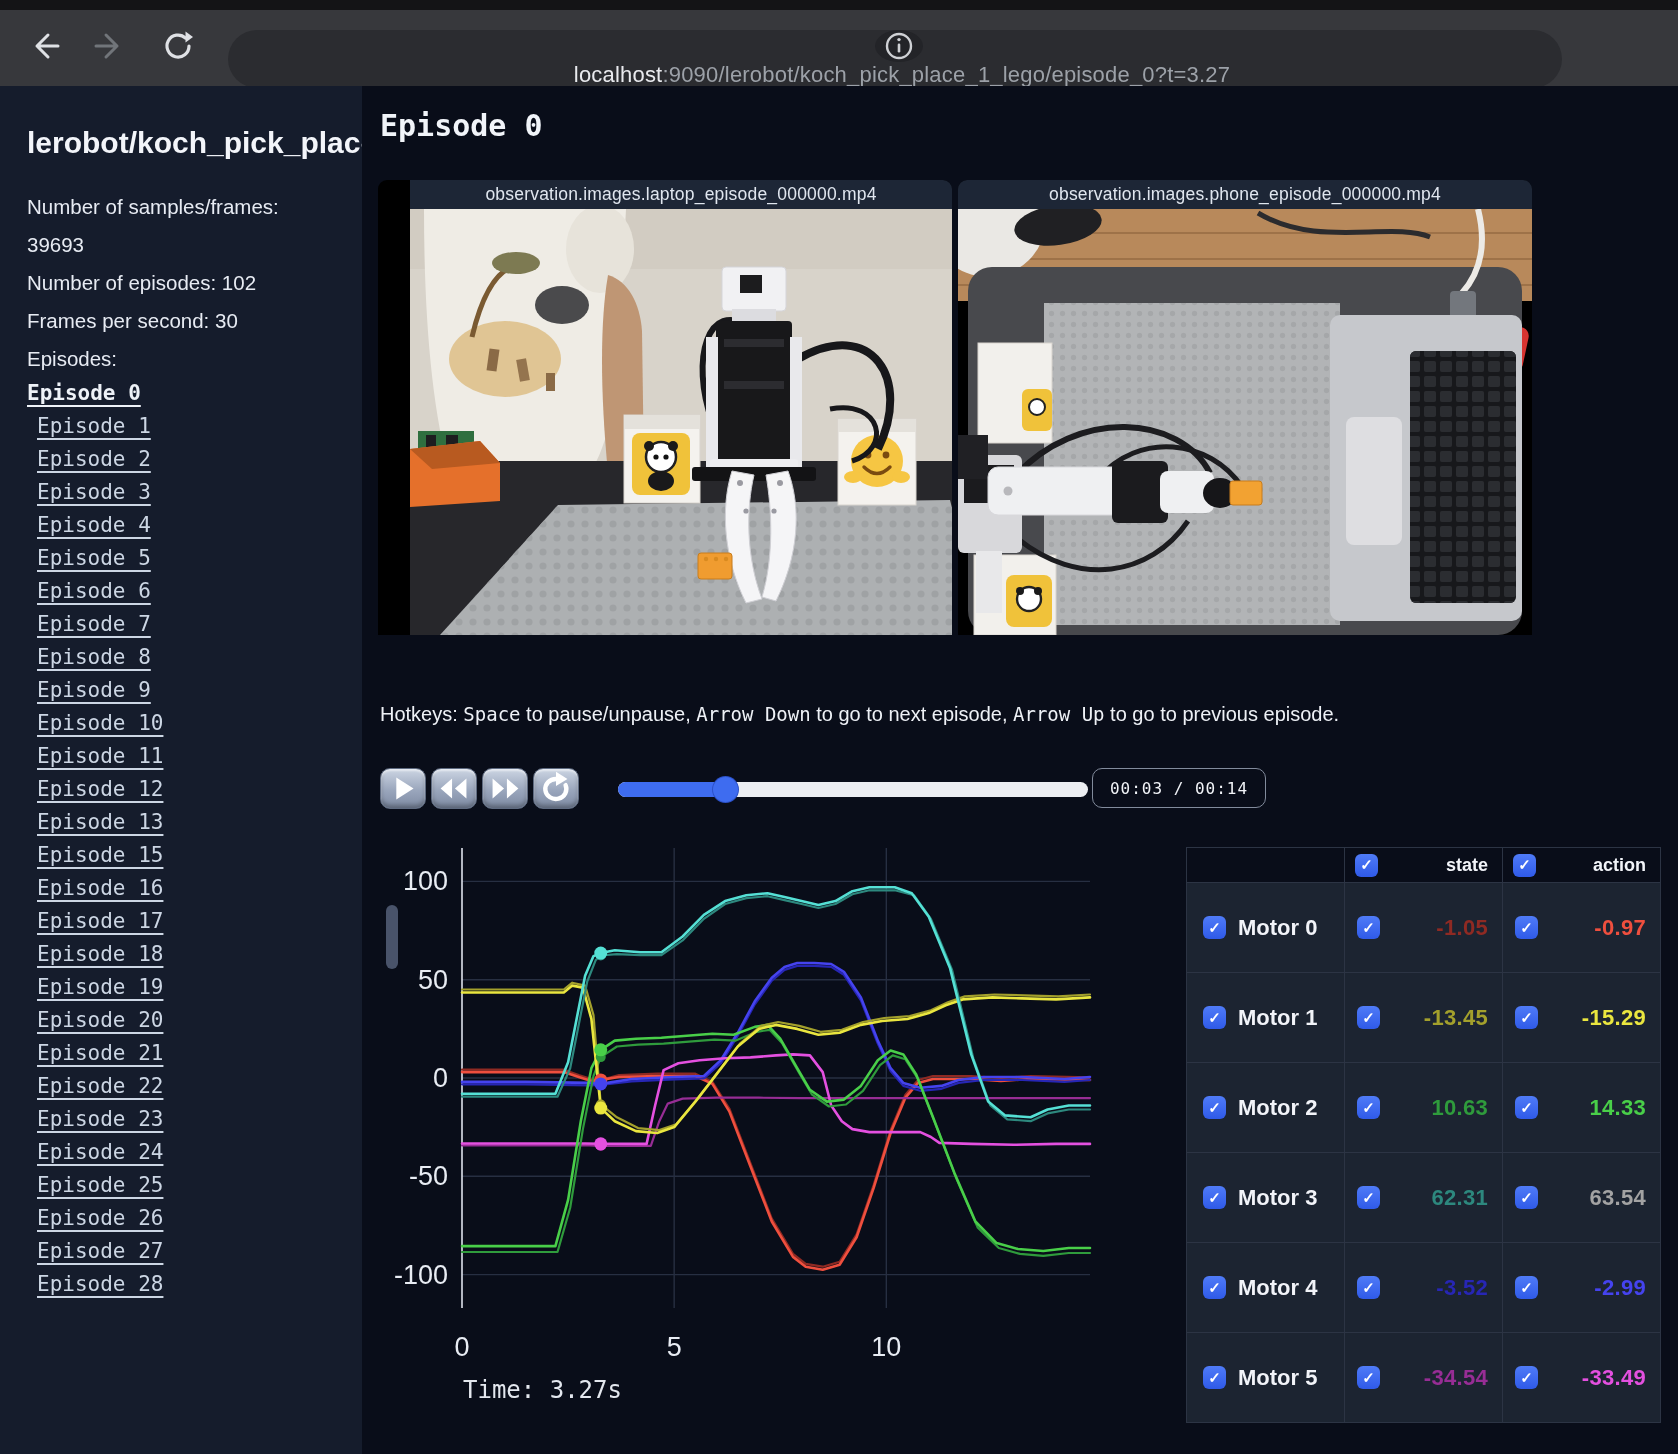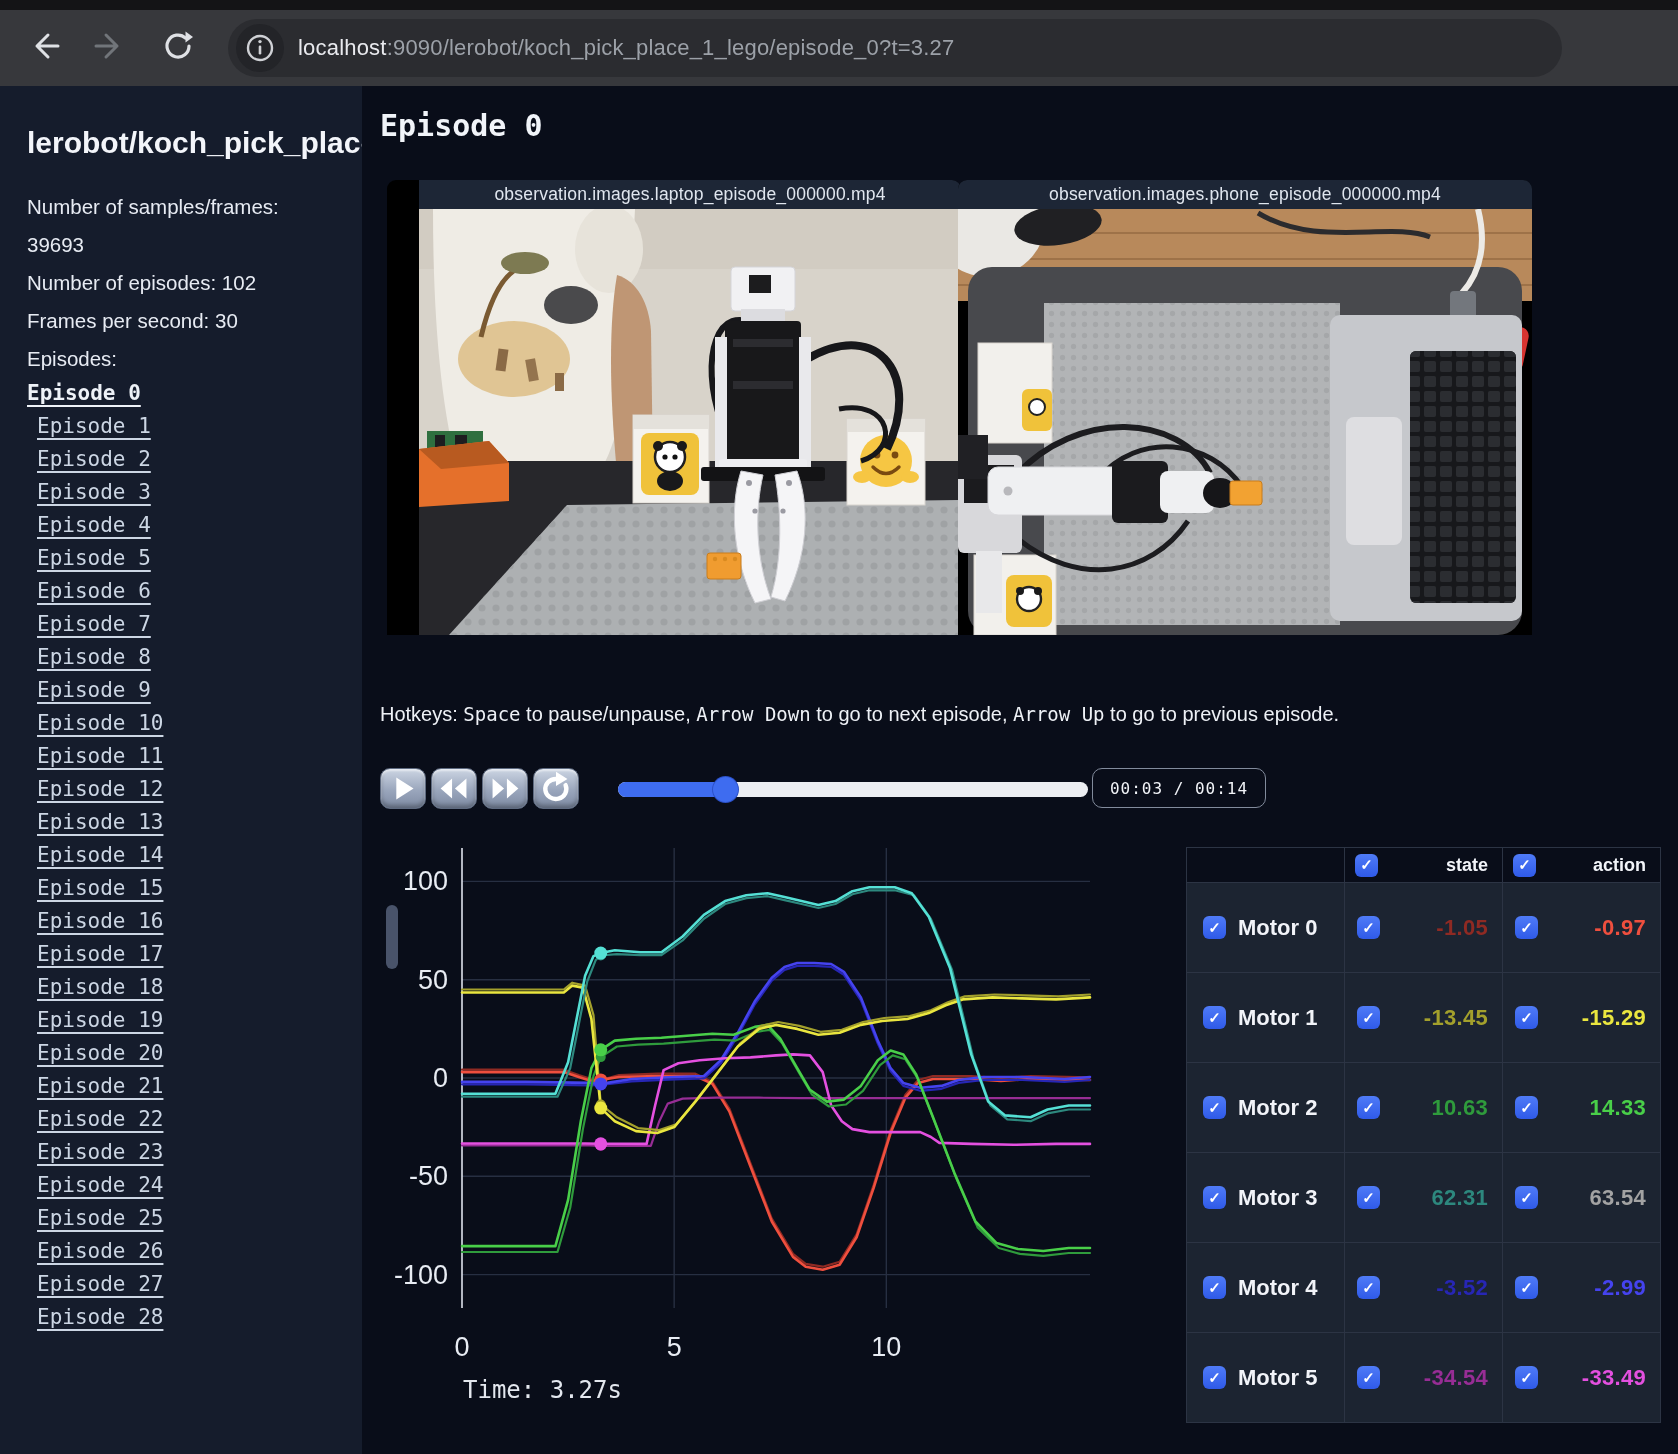--- a/index.html
+++ b/index.html
@@ -3,21 +3,21 @@
 <meta charset="utf-8">
 <style>
   * { margin:0; padding:0; box-sizing:border-box; }
   html,body { width:1678px; height:1454px; overflow:hidden; background:#090d19;
               font-family:"Liberation Sans",sans-serif; position:relative; }
 
   
   .win-strip { position:absolute; left:0; top:0; width:1678px; height:10px; background:#141416; }
   .browser-bar { position:absolute; left:0; top:10px; width:1678px; height:76px; background:#37383c; }
   .nav-ic { position:absolute; top:14px; width:44px; height:44px; display:flex; align-items:center; justify-content:center; cursor:pointer; }
-  .url-pill { position:absolute; left:228px; top:9px; width:1334px; height:58px; background:#2b2c30; border-radius:29px; display:flex; align-items:center; }
+  .url-pill { position:absolute; left:228px; top:20px; width:1334px; height:58px; background:#2b2c30; border-radius:29px; display:flex; align-items:center;flex-direction:column; }
   .info-wrap { width:48px; height:48px; margin-left:8px; border-radius:50%; background:#232428; display:flex; align-items:center; justify-content:center; }
   .url-text { margin-left:14px; font-size:22px; color:#9ca1a8; letter-spacing:.2px; white-space:nowrap; }
   .url-text .host { color:#e9eaee; }
 
   
   .sidebar { position:absolute; left:0; top:86px; width:362px; height:1368px; background:#151c2c; padding:36px 0 0 27px; overflow:hidden; }
   .sb-title { width:304px; font-size:30px; font-weight:bold; color:#f3f5fa; line-height:1.4; }
   .sb-stats { margin-top:24px; width:308px; font-size:20.5px; color:#e7ebf3; line-height:38px; }
   .ep-list { list-style:none; margin-top:3px; }
   .ep-list li { height:33px; }
@@ -25,21 +25,21 @@
              text-decoration:underline; text-underline-offset:5px; cursor:pointer; margin-left:10px; }
   .ep-link.active { font-weight:bold; color:#eef2f8; margin-left:0; }
 
   
   .main { position:absolute; left:362px; top:86px; width:1316px; height:1368px; background:#090d19; }
   .page-title { position:absolute; left:18px; top:22px; font-family:"DejaVu Sans Mono",monospace;
                 font-size:30px; font-weight:bold; color:#f1f4f9; }
   .scroll-thumb { position:absolute; left:24px; top:819px; width:12px; height:64px; background:#49536a; border-radius:6px; }
 
   .video-card { position:absolute; top:94px; width:574px; height:455px; border-radius:9px 9px 0 0; overflow:hidden; background:#000; }
-  .vc-left { left:25px;padding-left:32px; } .vc-right { left:596px; }
+  .vc-left { left:16px;padding-left:32px; } .vc-right { left:596px; }
   .vid-cap { height:29px; background:#1d2636; color:#e0e6ef; font-size:17.5px; display:flex;
              align-items:center; justify-content:center; letter-spacing:.2px; }
   .video-card svg { display:block; }
 
   .hotkeys { position:absolute; left:18px; top:617px; font-size:20px; color:#eef1f6; }
   .kbd { font-family:"DejaVu Sans Mono",monospace; font-size:19px; }
 
   .controls { position:absolute; left:18px; top:682px; width:1280px; height:44px; }
   .pbtn { position:absolute; top:0; width:46px; height:41px; border-radius:10px;
           background:linear-gradient(180deg,#ccd5e3 0%,#9aa6bc 55%,#7e8ba3 100%);
@@ -126,21 +126,20 @@
       <li><a class="ep-link">Episode 4</a></li>
       <li><a class="ep-link">Episode 5</a></li>
       <li><a class="ep-link">Episode 6</a></li>
       <li><a class="ep-link">Episode 7</a></li>
       <li><a class="ep-link">Episode 8</a></li>
       <li><a class="ep-link">Episode 9</a></li>
       <li><a class="ep-link">Episode 10</a></li>
       <li><a class="ep-link">Episode 11</a></li>
       <li><a class="ep-link">Episode 12</a></li>
       <li><a class="ep-link">Episode 13</a></li>
-      <li><a class="ep-link">Episode 14</a></li>
       <li><a class="ep-link">Episode 15</a></li>
       <li><a class="ep-link">Episode 16</a></li>
       <li><a class="ep-link">Episode 17</a></li>
       <li><a class="ep-link">Episode 18</a></li>
       <li><a class="ep-link">Episode 19</a></li>
       <li><a class="ep-link">Episode 20</a></li>
       <li><a class="ep-link">Episode 21</a></li>
       <li><a class="ep-link">Episode 22</a></li>
       <li><a class="ep-link">Episode 23</a></li>
       <li><a class="ep-link">Episode 24</a></li>

